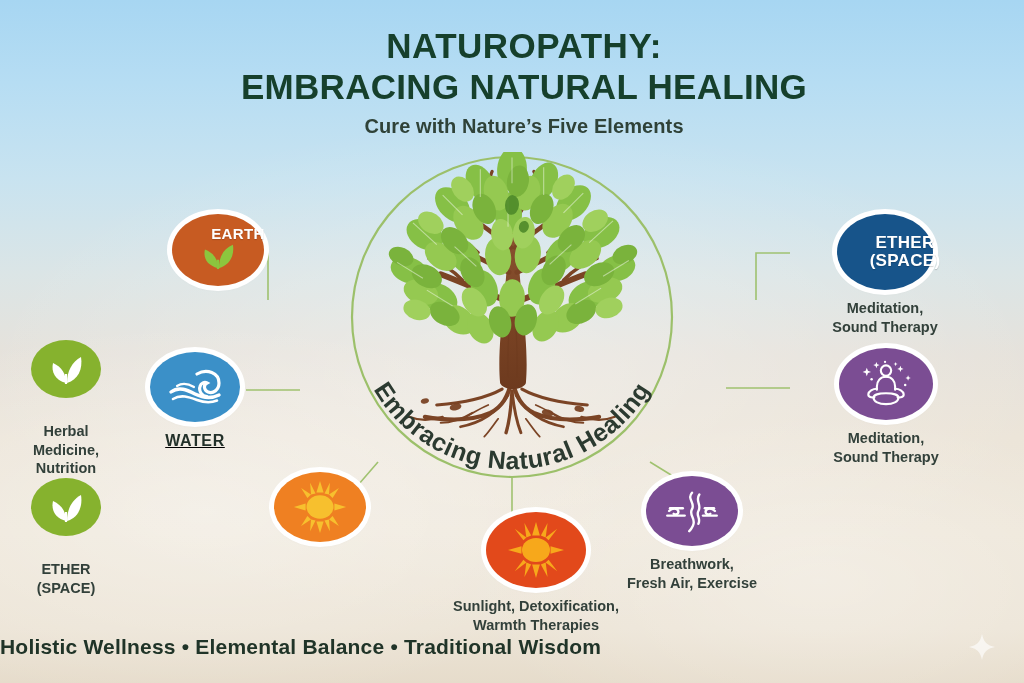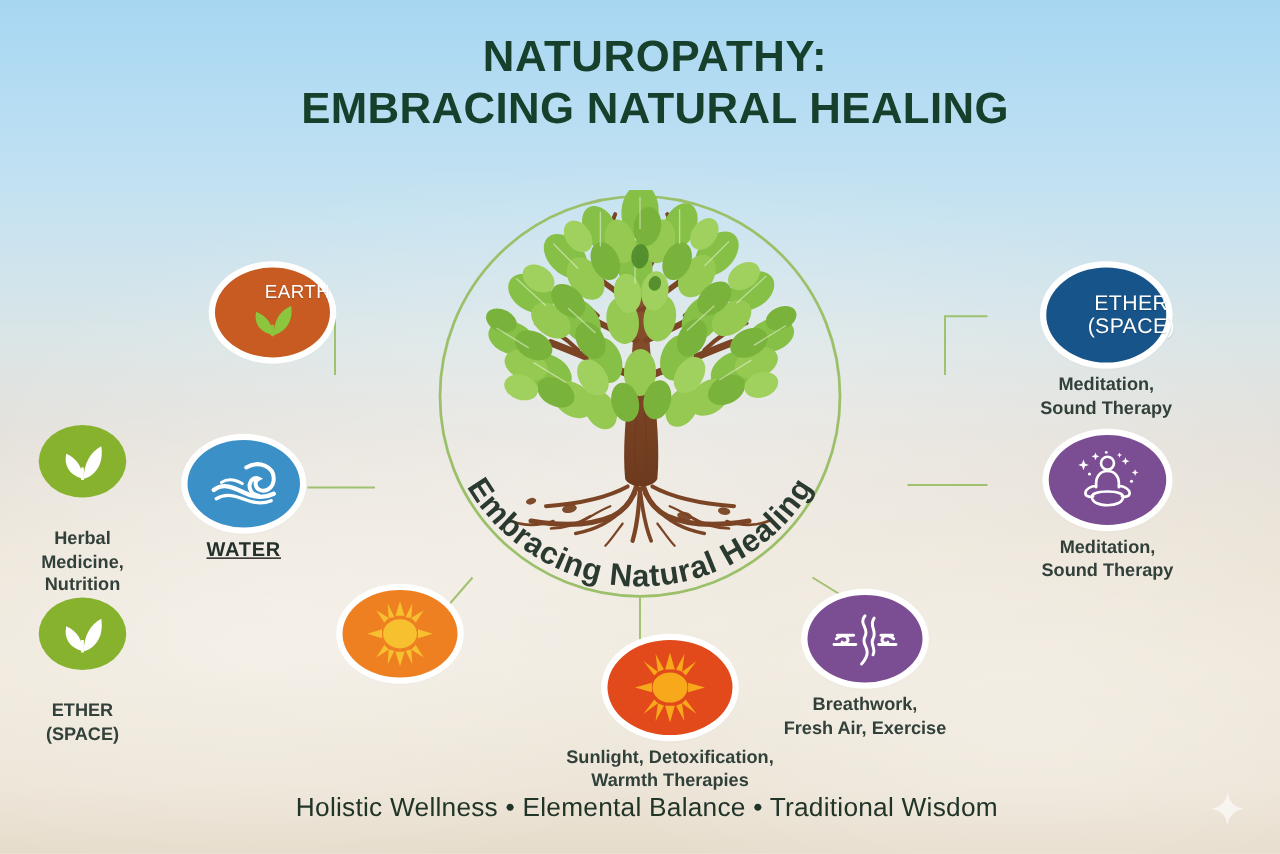--- a/index.html
+++ b/index.html
@@ -62,55 +62,56 @@
   .node{position:absolute;text-align:center;}
   .pill{
     border-radius:50%;
     box-shadow:0 0 0 5px #ffffff, 0 2px 5px rgba(0,0,0,.13);
     display:flex;align-items:center;justify-content:center;
     flex-direction:column;
     margin:0 auto;
     position:relative;
   }
   .pill-label{
-    color:#ffffff;font-weight:normal;text-align:center;line-height:1.06;
+    color:#ffffff;font-weight:bold;text-align:center;line-height:1.06;
     text-shadow:0 1px 1px rgba(0,0,0,.18);
     margin-left:40px;
   }
   .caption{
     font-size:14.5px;font-weight:bold;color:#32403a;line-height:1.28;
     margin-top:9px;white-space:pre-line;
   }
   .caption.below-pill{margin-top:24px;}
 
   .plainbadge{
     border-radius:50%;
     display:flex;align-items:center;justify-content:center;
     margin:0 auto;
   }
 
   
   .connectors{position:absolute;inset:0;pointer-events:none;}
 
   
   .footer{
-    position:absolute;left:0;right:0;bottom:24px;text-align:center;
-    font-size:21px;font-weight:normal;color:#203428;letter-spacing:.2px;padding-left:11px;
+    position:absolute;left:0;right:0;bottom:24px;
+    font-size:21px;font-weight:bold;color:#203428;letter-spacing:.2px;
   }
   .sparkle{position:absolute;right:28px;bottom:22px;width:28px;height:28px;opacity:.85;}
 </style>
 </head>
 <body>
 
 <div id="poster">
   <div id="texture"></div>
 
   <div class="header">
     <div class="title-line1">NATUROPATHY:</div>
     <div class="title-line2">EMBRACING NATURAL HEALING</div>
+    <div class="subtitle">Cure with Nature’s Five Elements</div>
   </div>
 
   <svg class="connectors" width="1024" height="683" viewBox="0 0 1024 683">
     <g stroke="#9cc06a" stroke-width="1.6" fill="none" opacity=".95">
 
       <path d="M232 253 L268 253 L268 300"></path>
 
       <path d="M246 390 L300 390"></path>
 
       <path d="M352 492 L378 462"></path>

